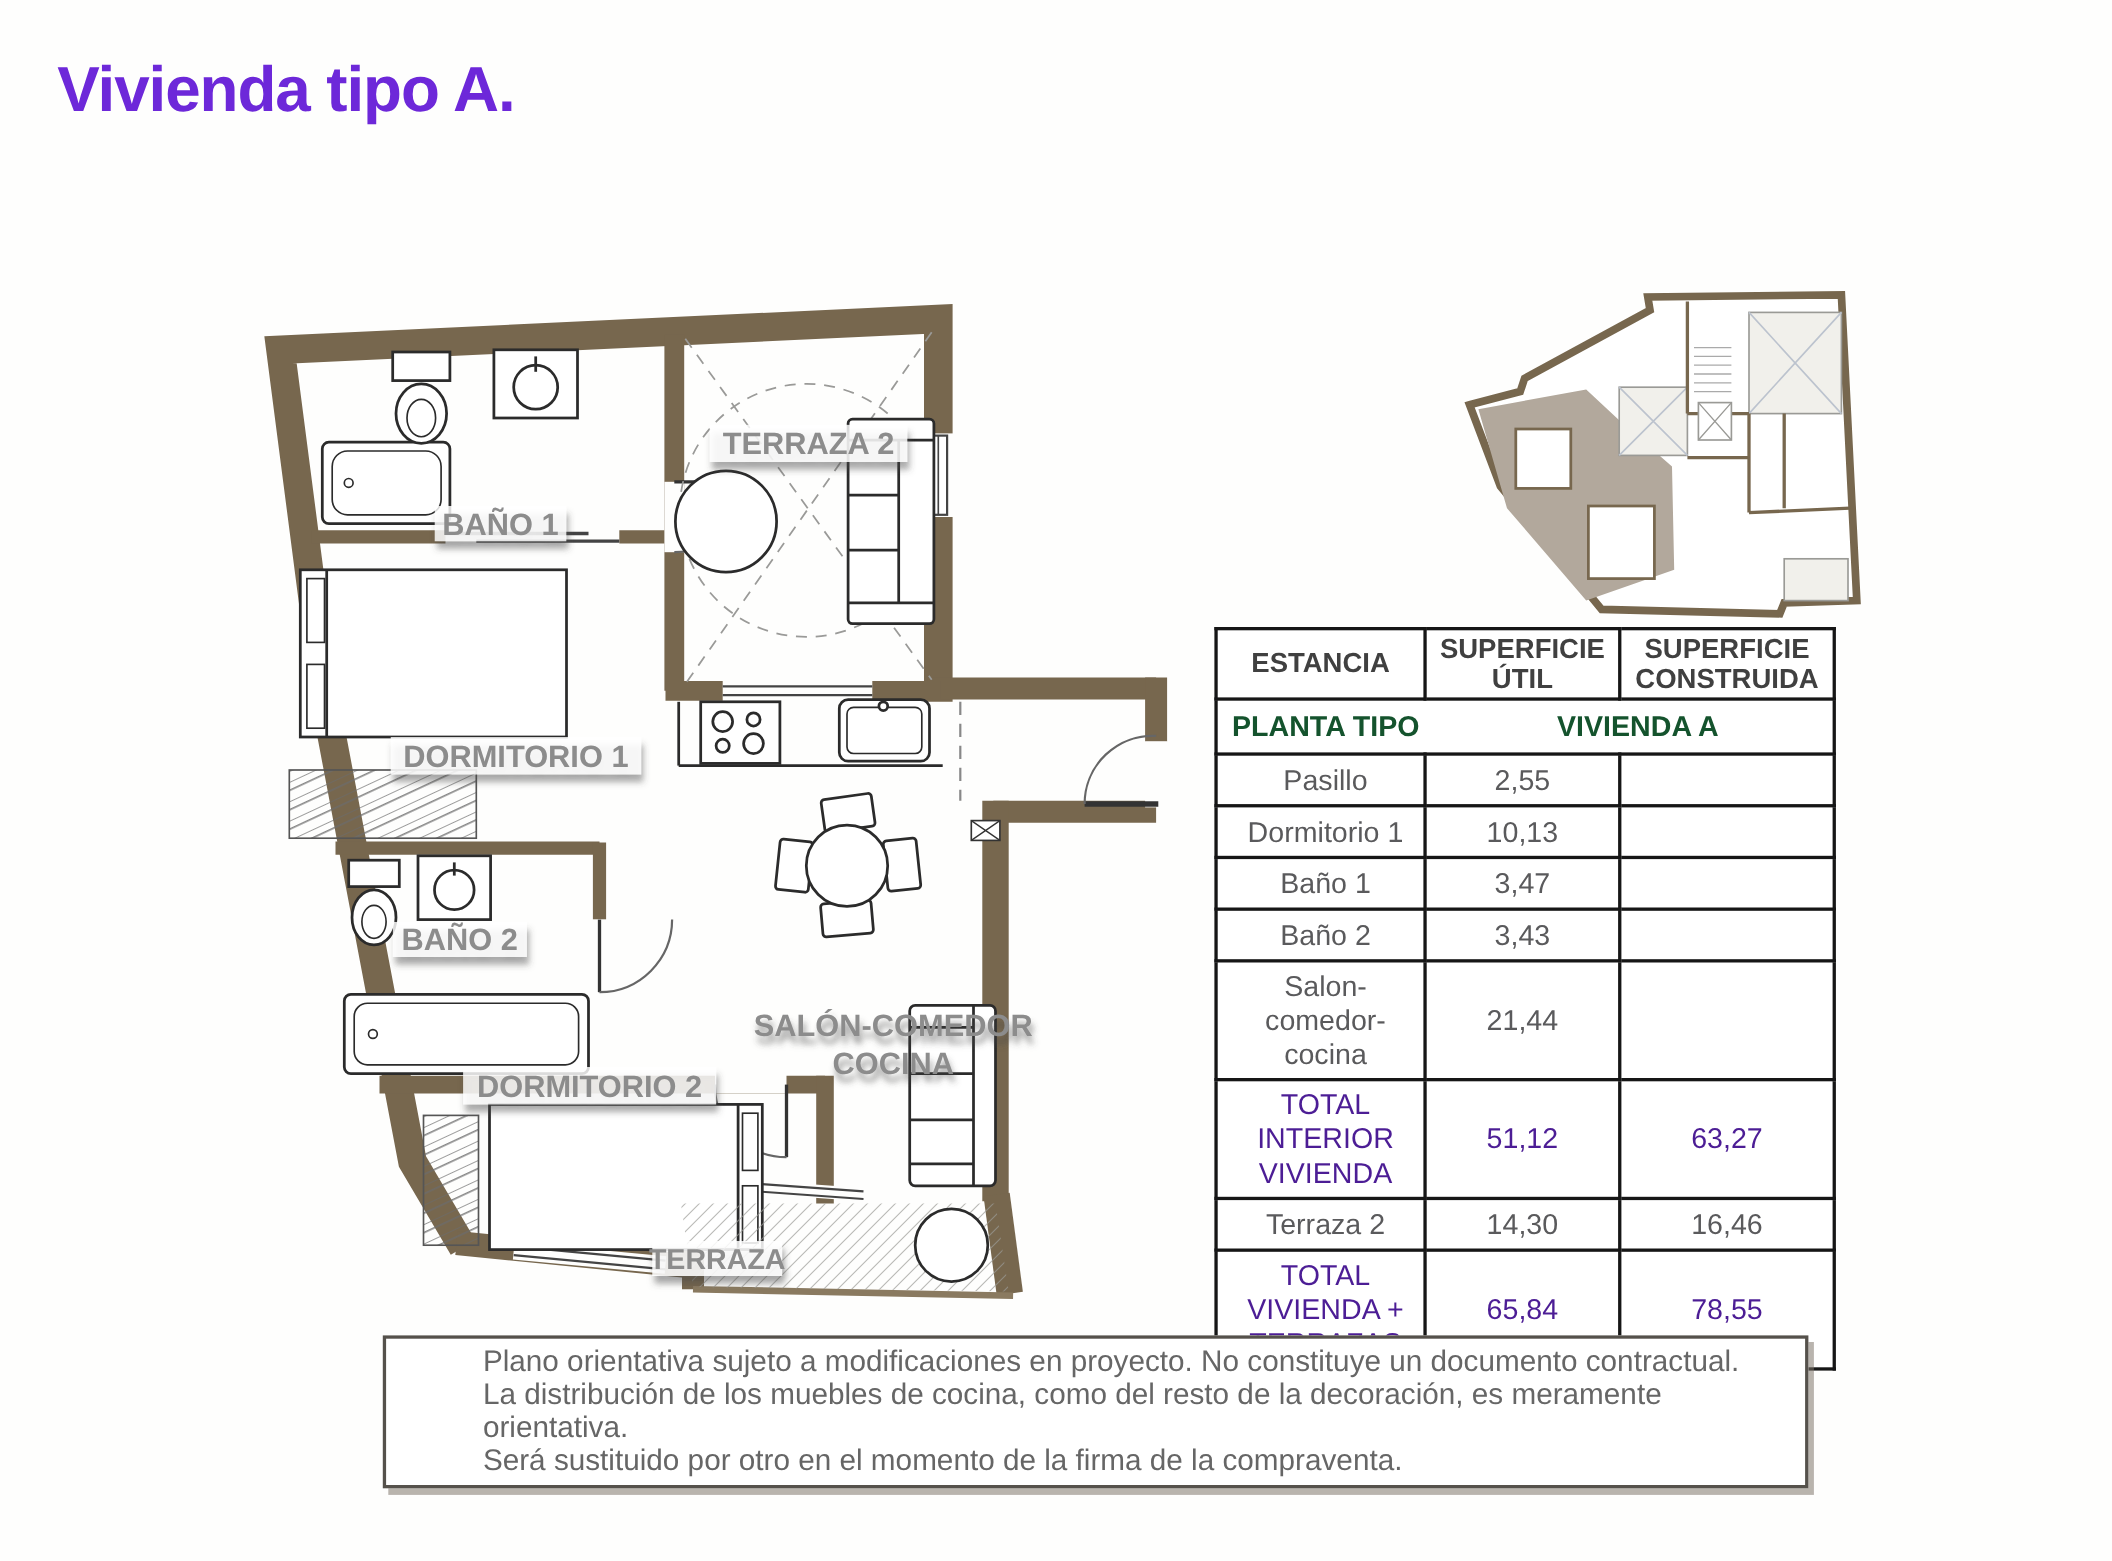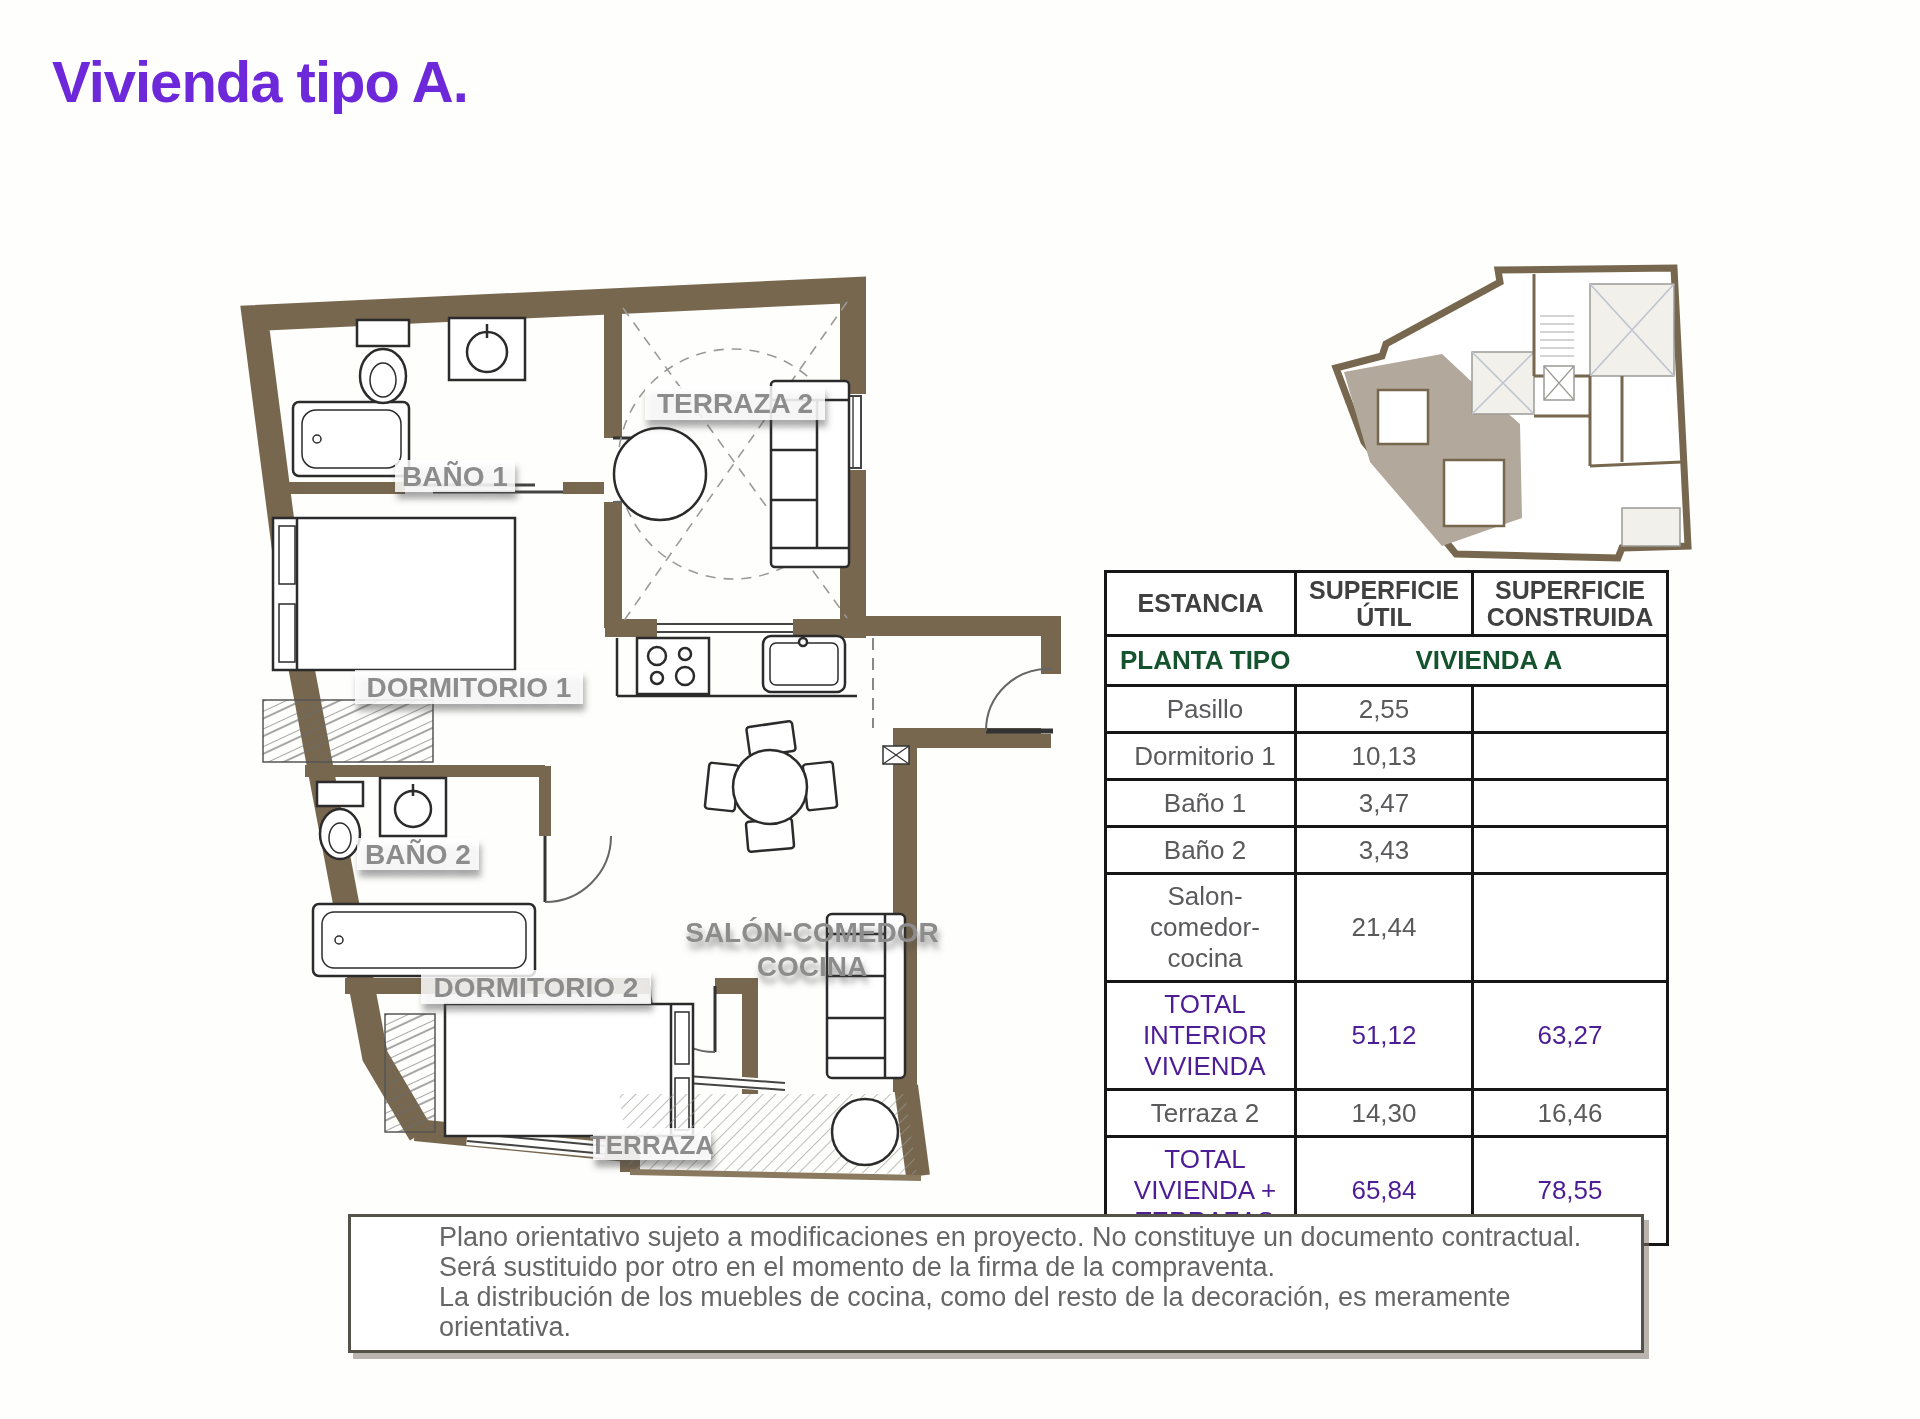--- a/index.html
+++ b/index.html
@@ -346,16 +346,16 @@
     </tr>
     <tr class="bold">
       <td class="rowname">TOTAL VIVIENDA + TERRAZAS</td>
       <td class="num">65,84</td>
       <td class="num">78,55</td>
     </tr>
   </tbody>
 </table>
 
 <div class="disclaimer">
-  <p>Plano orientativo sujeto a modificaciones en proyecto. No constituye un documento contractual.</p>
+  <p>Plano orientativa sujeto a modificaciones en proyecto. No constituye un documento contractual.</p>
+  <p>La distribución de los muebles de cocina, como del resto de la decoración, es meramente orientativa.</p>
   <p>Será sustituido por otro en el momento de la firma de la compraventa.</p>
-  <p>La distribución de los muebles de cocina, como del resto de la decoración, es meramente orientativa.</p>
 </div>
 
 </body></html>

